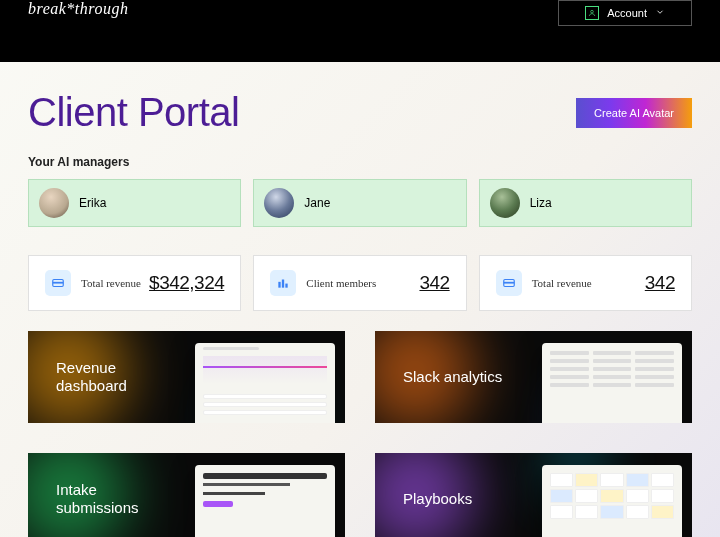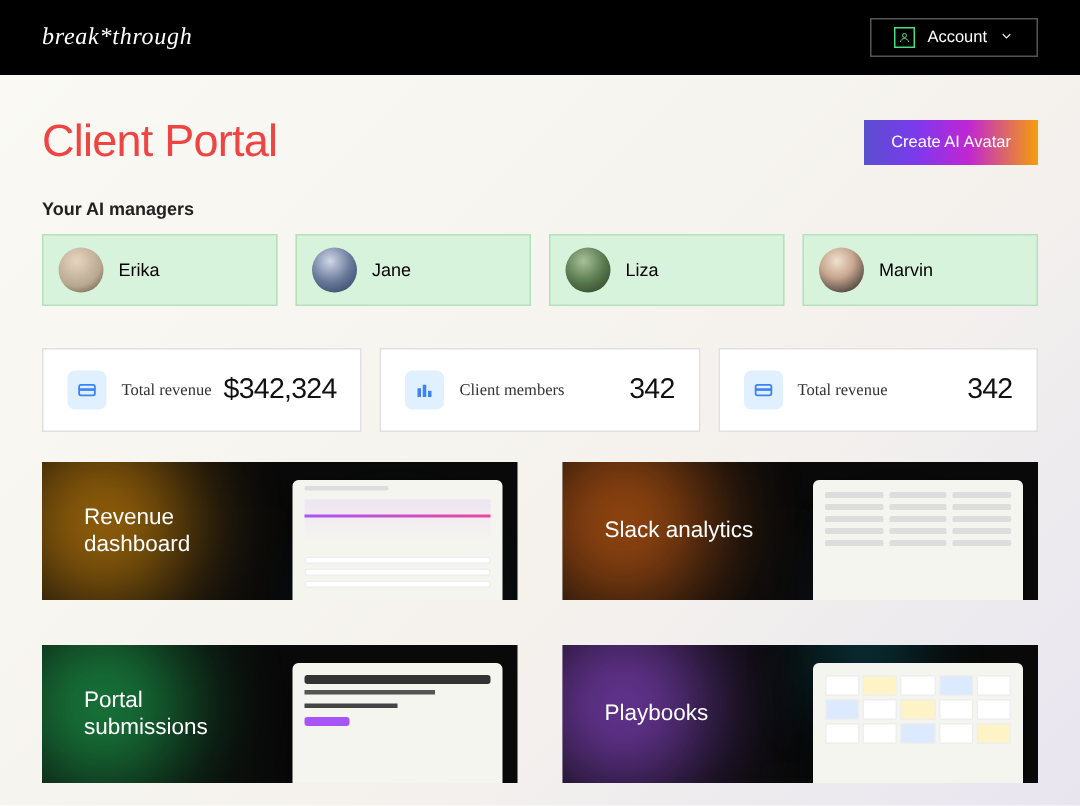--- a/index.html
+++ b/index.html
@@ -5,63 +5,63 @@
 * { margin: 0; padding: 0; box-sizing: border-box; }
 body {
   width: 720px;
   height: 537px;
   font-family: -apple-system, BlinkMacSystemFont, "Segoe UI", Arial, sans-serif;
   background: linear-gradient(135deg, #fafaf5 0%, #f5f2ed 60%, #e8e5f0 100%);
   overflow: hidden;
 }
 .header {
   background: #000;
-  height: 50px;
-  display: flex;
-  align-items: center;
+  height: 62px;
+  display: flex;
+  align-items: flex-start;
   justify-content: space-between;
   padding: 0 28px;
 }
 .logo {
   color: #fff;
   font-family: Georgia, serif;
   font-style: italic;
   font-size: 16px;
   letter-spacing: 0.5px;
 }
 .account-btn {
   display: flex;
   align-items: center;
   gap: 8px;
   border: 1px solid #555;
-  padding: 5px 15px;
+  padding: 5px 26px;
   color: #fff;
   font-size: 11px;
   cursor: pointer;
   min-width: 100px;
 }
 .account-btn .avatar-sq {
   width: 14px; height: 14px;
   border: 1px solid #4ade80;
   display: flex; align-items: center; justify-content: center;
 }
 .account-btn .avatar-sq svg { width: 8px; height: 8px; }
 .account-btn .chev { margin-left: auto; }
 .content { padding: 28px; }
 .title-row {
   display: flex;
   justify-content: space-between;
   align-items: center;
   margin-bottom: 20px;
 }
 .page-title {
-  font-size: 30px;
+  font-size: 40px;
   font-weight: 500;
   letter-spacing: -0.5px;
-  color: #ef4444;
+  color: #4c1d95;
 }
 .create-btn {
   background: linear-gradient(90deg, #5a4fcf 0%, #7c3aed 30%, #c026d3 60%, #f59e0b 100%);
   color: #fff;
   border: none;
   padding: 9px 18px;
   font-size: 11px;
   cursor: pointer;
 }
 .section-label {
@@ -119,20 +119,21 @@
   margin-right: 10px;
 }
 .stat-card .icon-box svg { width: 14px; height: 14px; }
 .stat-card .label { color: #333; font-family: Liberation Serif, serif; }
 .stat-card .value {
   margin-left: auto;
   font-size: 19px;
   font-weight: 400;
   color: #111;
   letter-spacing: -0.5px;
+  text-decoration: underline;
 }
 .panels {
   display: grid;
   grid-template-columns: 1fr 1fr;
   gap: 30px;
 }
 .panel {
   height: 92px;
   background: #0a0a0a;
   position: relative;
@@ -242,24 +243,20 @@
       <span>Erika</span>
     </div>
     <div class="manager-card">
       <div class="avatar a2"></div>
       <span>Jane</span>
     </div>
     <div class="manager-card">
       <div class="avatar a3"></div>
       <span>Liza</span>
     </div>
-    <div class="manager-card">
-      <div class="avatar a4"></div>
-      <span>Marvin</span>
-    </div>
   </div>
 
   <div class="stats">
     <div class="stat-card">
       <div class="icon-box">
         <svg viewBox="0 0 24 24" fill="#3b82f6">
             <rect x="3" y="6" width="18" height="12" rx="2" fill="none" stroke="#3b82f6" stroke-width="2"></rect>
             <rect x="3" y="10" width="18" height="3"></rect>
           </svg>
       </div>
@@ -333,21 +330,21 @@
           <div class="mock-tbl-row">
               <span></span>
               <span></span>
               <span></span>
             </div>
         </div>
       </div>
     </div>
     <div class="panel p3">
       <div class="glow"></div>
-      <div class="title">Portal submissions</div>
+      <div class="title">Intake submissions</div>
       <div class="mock mock-dark">
         <div class="mock-dark-bar"></div>
         <div style="height:3px;background:#555;width:70%;margin-bottom:6px"></div>
         <div style="height:3px;background:#444;width:50%;margin-bottom:6px"></div>
         <div class="mock-dark-btn"></div>
       </div>
     </div>
     <div class="panel p4">
       <div class="glow"></div>
         <div class="glow2"></div>

